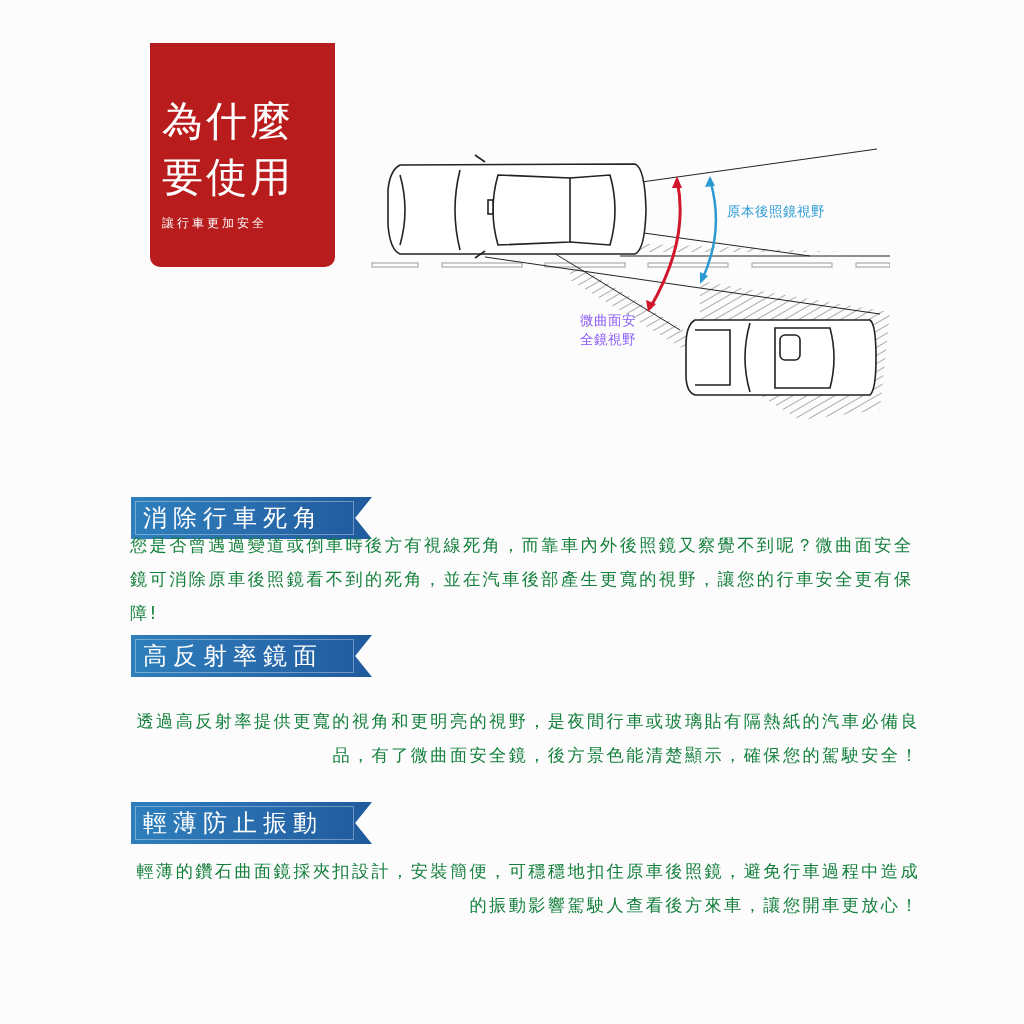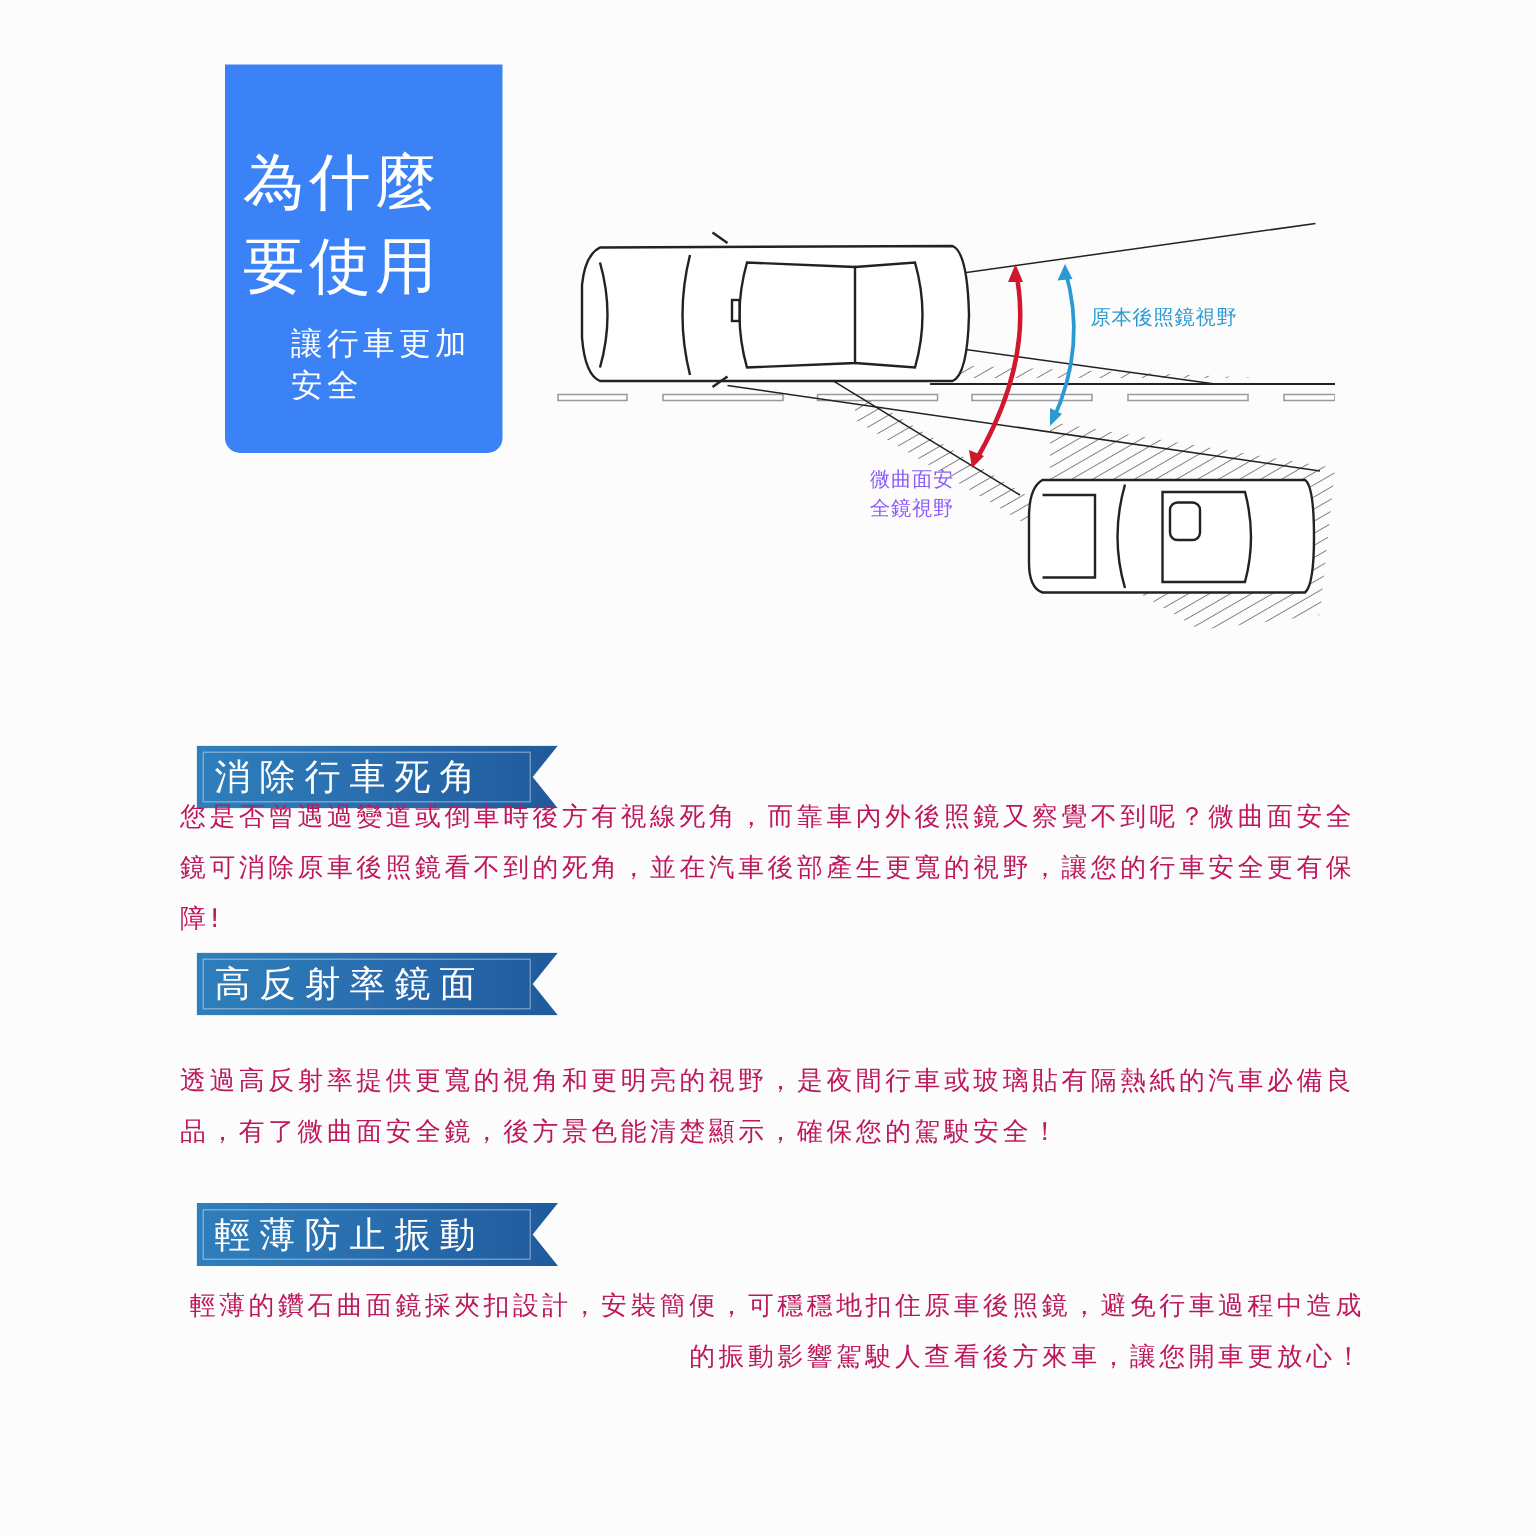--- a/index.html
+++ b/index.html
@@ -1,41 +1,41 @@
 <!DOCTYPE html>
 <html><head>
 <meta charset="utf-8">
 <style>
   html, body { margin:0; padding:0; }
   body {
     width:1024px; height:1024px; background:#fcfcfc; position:relative; overflow:hidden;
     font-family:"DejaVu Sans", "Liberation Sans", sans-serif;
   }
   .hero-box {
-    position:absolute; left:150px; top:43px; width:185px; height:259px;
-    background:#3b82f6; border-radius:0 0 10px 10px; color:#fff;
+    position:absolute; left:150px; top:43px; width:185px; height:224px;
+    background:#b91c1c; border-radius:0 0 10px 10px; color:#fff;
     box-sizing:border-box; padding:50px 0 0 12px;
   }
   .hero-title { font-size:41px; line-height:56px; letter-spacing:3px; font-weight:300; margin:0; }
-  .hero-sub { font-size:21px; letter-spacing:3px; margin-top:10px;margin-left:32px; }
+  .hero-sub { font-size:12px; letter-spacing:3px; margin-top:10px; }
   .diagram { position:absolute; left:370px; top:130px; width:520px; height:300px; }
   .label-blue { position:absolute; left:727px; top:203px; color:#2b9ad3; font-size:13.5px; letter-spacing:0.5px; }
   .label-red { position:absolute; left:580px; top:311px; color:#8b5cf6; font-size:13.5px; line-height:19px; text-align:center; letter-spacing:0.5px; }
   .ribbon {
     position:absolute; left:131px; height:42px; width:241px;
     background:linear-gradient(90deg,#2e7fbc 0%,#2a6fb0 45%,#1f5a9c 100%);
     clip-path:polygon(0 0,100% 0,93% 50%,100% 100%,0 100%);
     color:#fff; font-size:24px; letter-spacing:6px; line-height:42px; padding-left:12px; box-sizing:border-box;
   }
   .ribbon::before {
     content:""; position:absolute; left:4px; top:4px; right:18px; bottom:4px;
     border:1px solid rgba(255,255,255,0.35);
   }
   .section-body {
-    position:absolute; left:120px; width:790px; color:#be185d; font-size:17.2px;
+    position:absolute; left:130px; width:790px; color:#15803d; font-size:17.2px;
     line-height:34px; letter-spacing:2.4px;
   }
 </style>
 </head>
 <body>
 
 <div class="hero-box">
   <div class="hero-title">為什麼</div>
   <div class="hero-title">要使用</div>
   <div class="hero-sub">讓行車更加安全</div>
@@ -97,16 +97,16 @@
 <div class="label-blue">原本後照鏡視野</div>
 <div class="label-red">
   <div>微曲面安</div>
   <div>全鏡視野</div>
 </div>
 
 <div class="ribbon" style="top:476px;margin-top:21px;">消除行車死角</div>
 <div class="section-body" style="top:528px;">您是否曾遇過變道或倒車時後方有視線死角，而靠車內外後照鏡又察覺不到呢？微曲面安全鏡可消除原車後照鏡看不到的死角，並在汽車後部產生更寬的視野，讓您的行車安全更有保障!</div>
 
 <div class="ribbon" style="top:635px;">高反射率鏡面</div>
-<div class="section-body" style="top:704px;">透過高反射率提供更寬的視角和更明亮的視野，是夜間行車或玻璃貼有隔熱紙的汽車必備良品，有了微曲面安全鏡，後方景色能清楚顯示，確保您的駕駛安全！</div>
+<div class="section-body" style="top:704px;text-align:right;">透過高反射率提供更寬的視角和更明亮的視野，是夜間行車或玻璃貼有隔熱紙的汽車必備良品，有了微曲面安全鏡，後方景色能清楚顯示，確保您的駕駛安全！</div>
 
 <div class="ribbon" style="top:802px;">輕薄防止振動</div>
 <div class="section-body" style="top:854px;text-align:right;">輕薄的鑽石曲面鏡採夾扣設計，安裝簡便，可穩穩地扣住原車後照鏡，避免行車過程中造成的振動影響駕駛人查看後方來車，讓您開車更放心！</div>
 
 </body></html>

